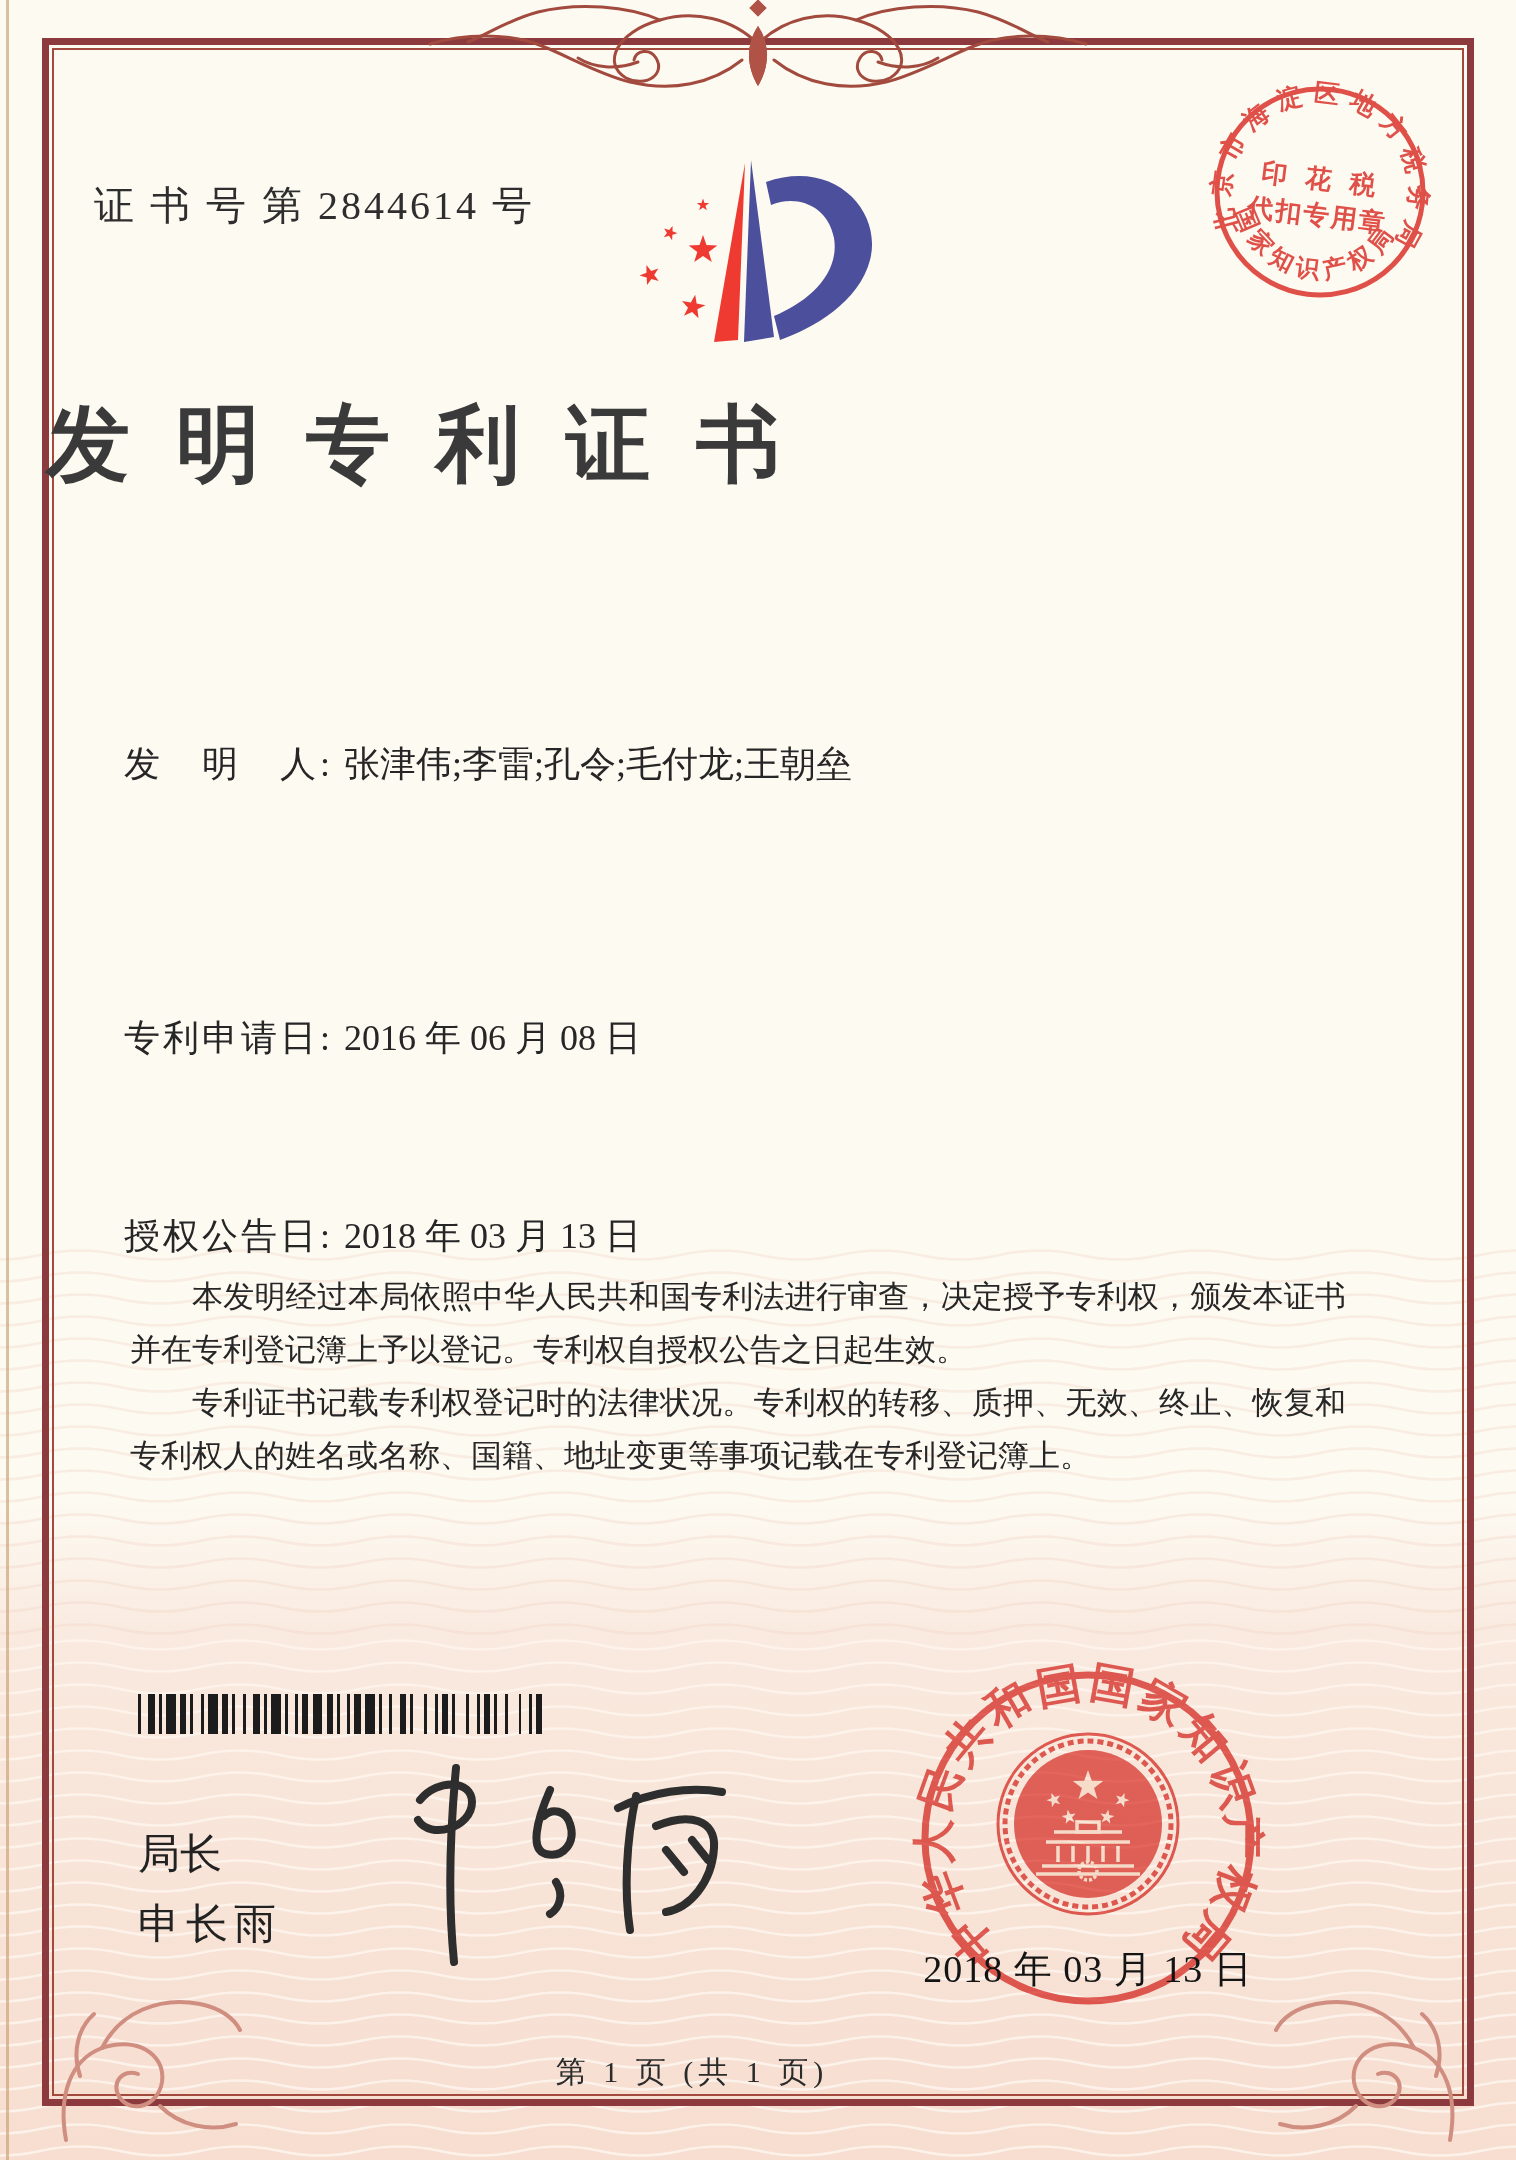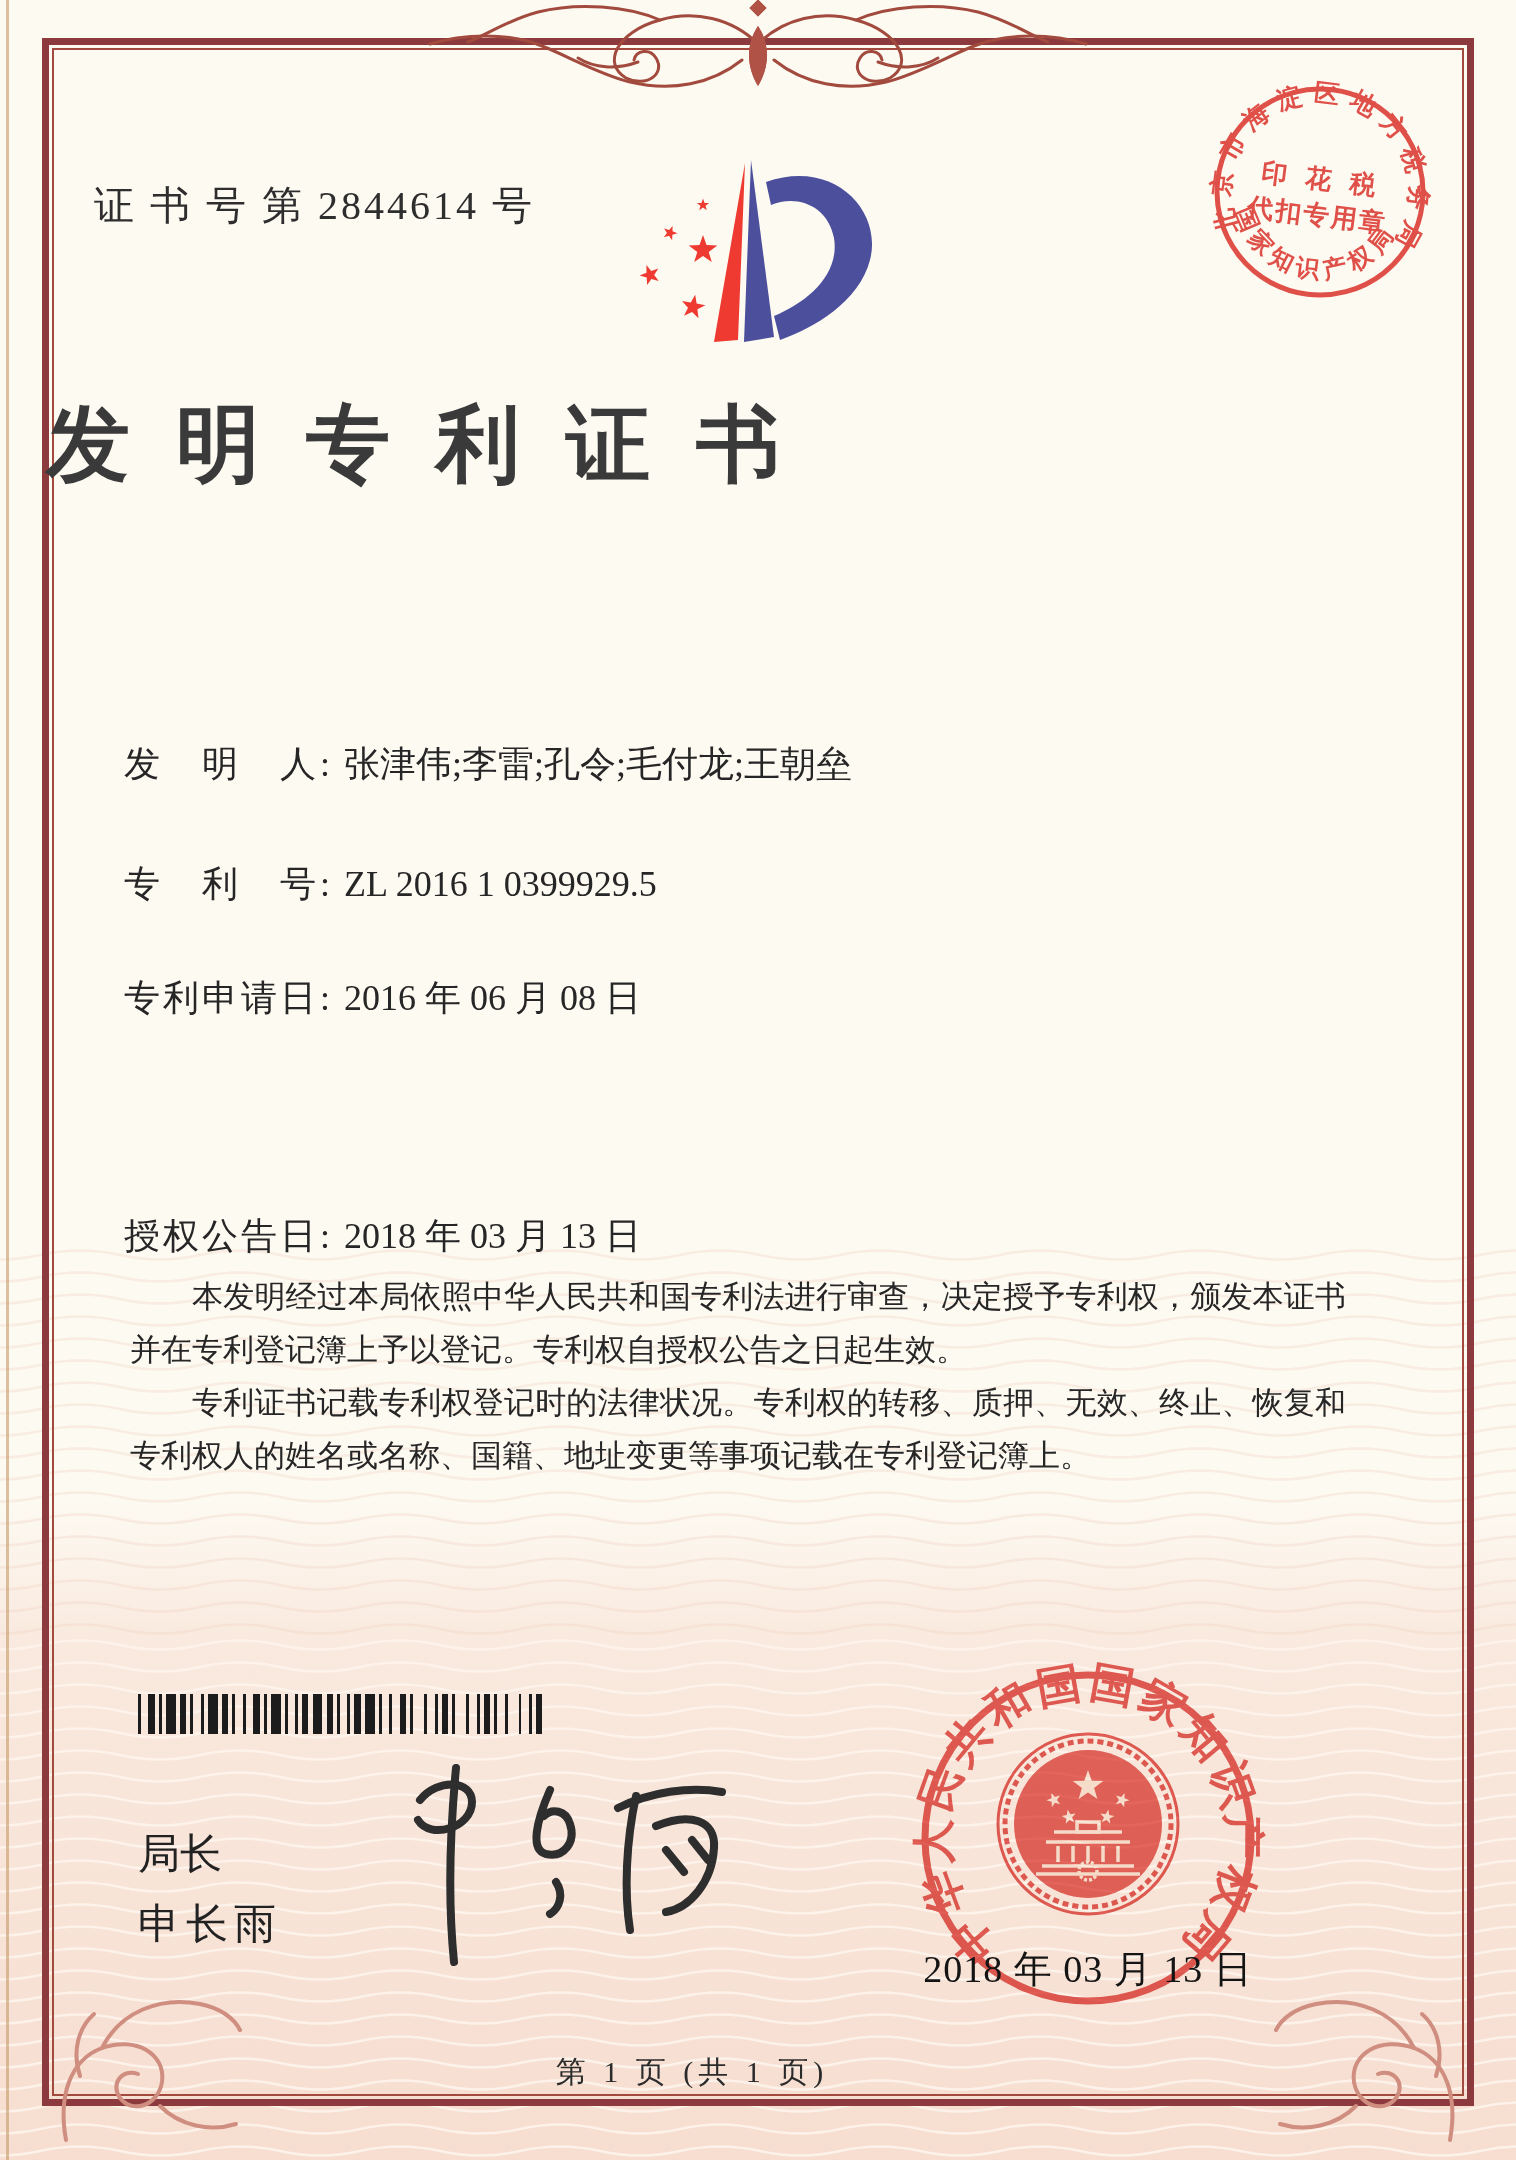--- a/index.html
+++ b/index.html
@@ -165,24 +165,21 @@
       <text y="-4" font-size="26" letter-spacing="6" text-anchor="middle">印 花 税</text>
       <text y="32" font-size="26" letter-spacing="2" text-anchor="middle">代扣专用章</text>
     </g>
   </svg>
 
   <div class="abs" id="main-title">发明专利证书</div>
 
   <div class="field-row" style="top:740px">
     <span class="flabel">发明人</span><span class="fcolon">:</span><span>张津伟;李雷;孔令;毛付龙;王朝垒</span>
   </div>
-  <div class="field-row" style="top:860px">
-    <span class="flabel">专利号</span><span class="fcolon">:</span><span>ZL 2016 1 0399929.5</span>
-  </div>
-  <div class="field-row" style="top:974px">
+  <div class="field-row" style="top:1014px">
     <span class="flabel">专利申请日</span><span class="fcolon">:</span><span>2016 年 06 月 08 日</span>
   </div>
   <div class="field-row" style="top:1212px">
     <span class="flabel">授权公告日</span><span class="fcolon">:</span><span>2018 年 03 月 13 日</span>
   </div>
 
   <div class="abs" id="body-text">
     <p>本发明经过本局依照中华人民共和国专利法进行审查，决定授予专利权，颁发本证书并在专利登记簿上予以登记。专利权自授权公告之日起生效。</p>
     <p>专利证书记载专利权登记时的法律状况。专利权的转移、质押、无效、终止、恢复和专利权人的姓名或名称、国籍、地址变更等事项记载在专利登记簿上。</p>
   </div>

